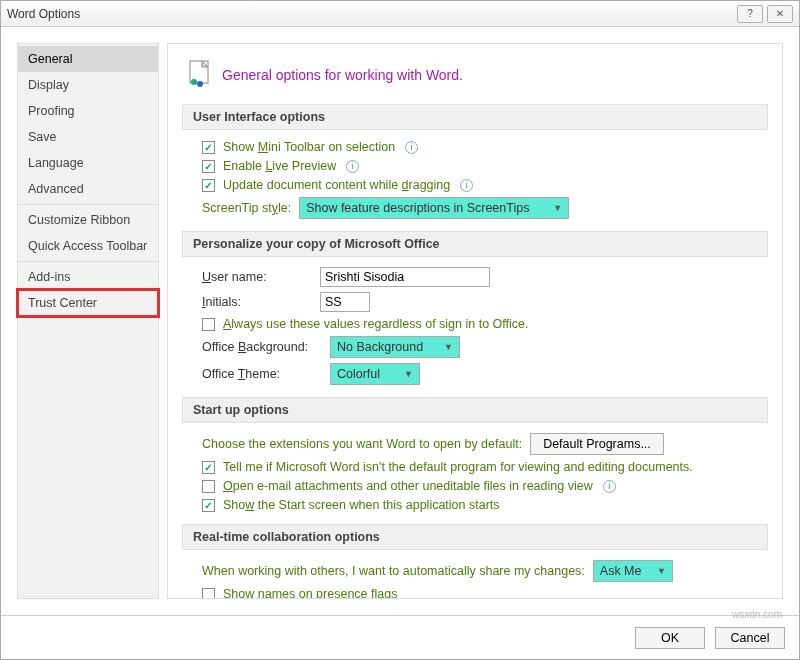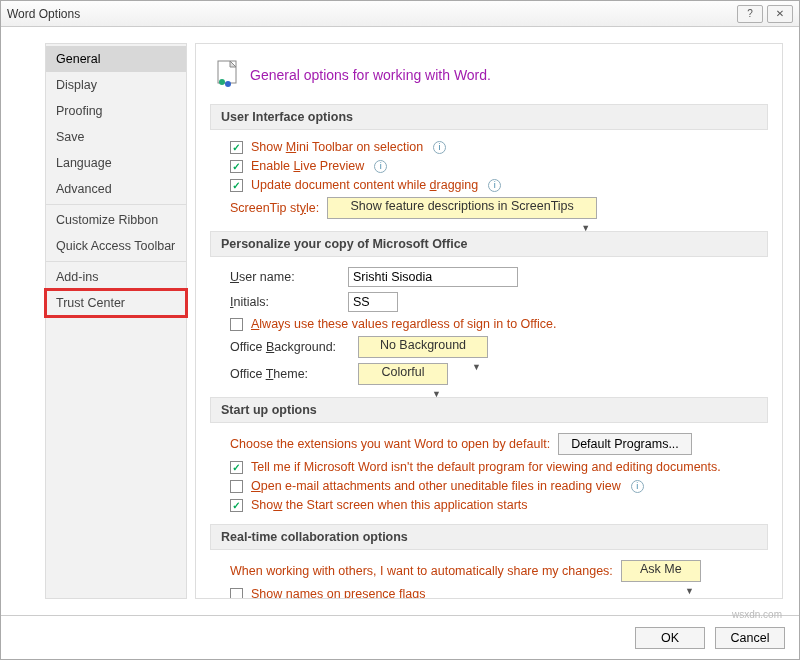--- a/index.html
+++ b/index.html
@@ -1,40 +1,40 @@
 <!DOCTYPE html>
 <html><head>
 <meta charset="utf-8">
 <style>
 * { box-sizing: border-box; font-family: "Segoe UI", Tahoma, sans-serif; }
 body { margin: 0; background: #fff; }
 .window { width: 800px; height: 660px; border: 1px solid #aaa; display: flex; flex-direction: column; background: #fff; }
 .titlebar { height: 26px; background: linear-gradient(#fdfdfd,#f0f0f0); border-bottom: 1px solid #ccc; display: flex; align-items: center; padding: 0 6px; font-size: 12px; color: #333; }
 .titlebar-spacer { flex: 1; }
 .titlebar-btn { width: 26px; height: 18px; border: 1px solid #b0b0b0; background: #f5f5f5; margin-left: 4px; display: flex; align-items: center; justify-content: center; font-size: 10px; color: #555; border-radius: 2px; }
-.body { flex: 1; display: flex; padding: 16px; gap: 8px; overflow: hidden; margin-left: 28px; }
+.body { flex: 1; display: flex; padding: 16px; gap: 8px; overflow: hidden; }
 .sidebar { width: 142px; background: #f2f2f2; border: 1px solid #ddd; padding-top: 2px; }
 .side-item { padding: 6px 10px; font-size: 12.5px; color: #444; cursor: pointer; }
 .side-item.selected { background: #d8d8d8; color: #000; }
 .side-highlight { outline: 3px solid #e03030; outline-offset: -1px; }
 .sidebar hr { border: none; border-top: 1px solid #ddd; margin: 2px 0; }
 .main { flex: 1; border: 1px solid #ddd; padding: 10px 14px 10px 14px; overflow-y: auto; position: relative; }
 .main-header { display: flex; align-items: center; gap: 10px; margin: 6px 0 14px 4px; }
 .main-header svg { width: 26px; height: 30px; }
 .main-header-text { font-size: 14px; color: #a21caf; }
 .section-head { background: #f0f0f0; border: 1px solid #e0e0e0; padding: 5px 10px; font-size: 12.5px; font-weight: 600; color: #444; margin: 12px 0 10px 0; }
 .row { display: flex; align-items: center; margin: 5px 0 5px 20px; font-size: 12.5px; color: #333; gap: 8px; }
 .chk { width: 13px; height: 13px; border: 1px solid #888; background: #fff; display: inline-flex; align-items: center; justify-content: center; font-size: 10px; color: #0a5; flex-shrink: 0; }
 .chk.checked::after { content: "✓"; font-weight: bold; }
 .info-icon { width: 13px; height: 13px; border: 1px solid #8ab; border-radius: 50%; display: inline-flex; align-items: center; justify-content: center; font-size: 9px; color: #48a; margin-left: 2px; }
-.label { color: #c2410c; }
+.label { color: #4d7c0f; }
 .u { text-decoration: underline; }
 .form-label { width: 110px; display: inline-block; }
 .text-input { border: 1px solid #aaa; height: 20px; padding: 1px 4px; font-size: 12.5px; background: #fff; }
-.select { border: 1px solid #aaa; height: 22px; padding: 1px 6px 1px 6px; font-size: 12.5px; background: #fef9c3; display: inline-flex; align-items: center; gap: 10px; flex-direction: column; }
+.select { border: 1px solid #aaa; height: 22px; padding: 1px 6px 1px 6px; font-size: 12.5px; background: #5eead4; display: inline-flex; align-items: center; gap: 10px; }
 .select .caret { margin-left: auto; font-size: 9px; color: #555; }
 .btn { border: 1px solid #aaa; background: #f5f5f5; padding: 3px 12px; font-size: 12.5px; cursor: pointer; }
 .footer { height: 44px; border-top: 1px solid #ccc; display: flex; align-items: center; justify-content: flex-end; gap: 10px; padding: 0 14px; background: #fff; }
 .footer .btn { min-width: 70px; text-align: center; }
 .watermark { position: absolute; right: 18px; bottom: 40px; font-size: 10px; color: #bbb; }
 </style>
 </head>
 <body>
 
 <div class="window">

